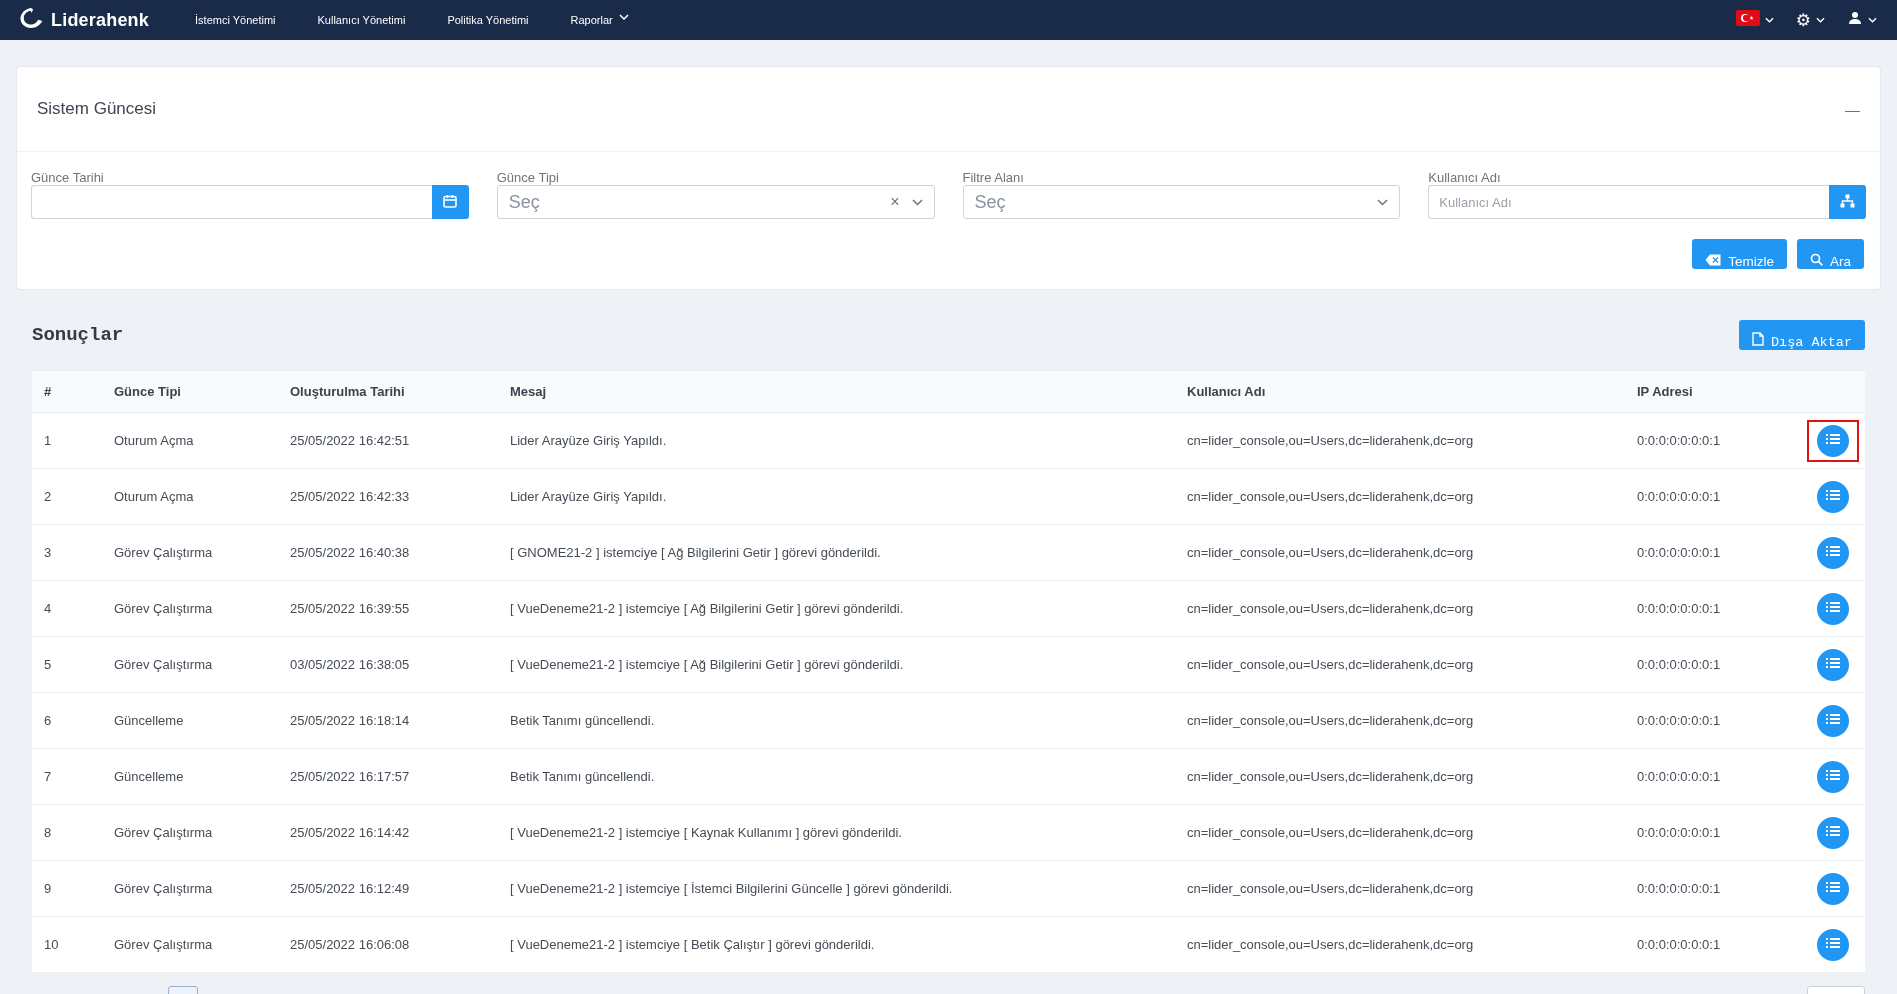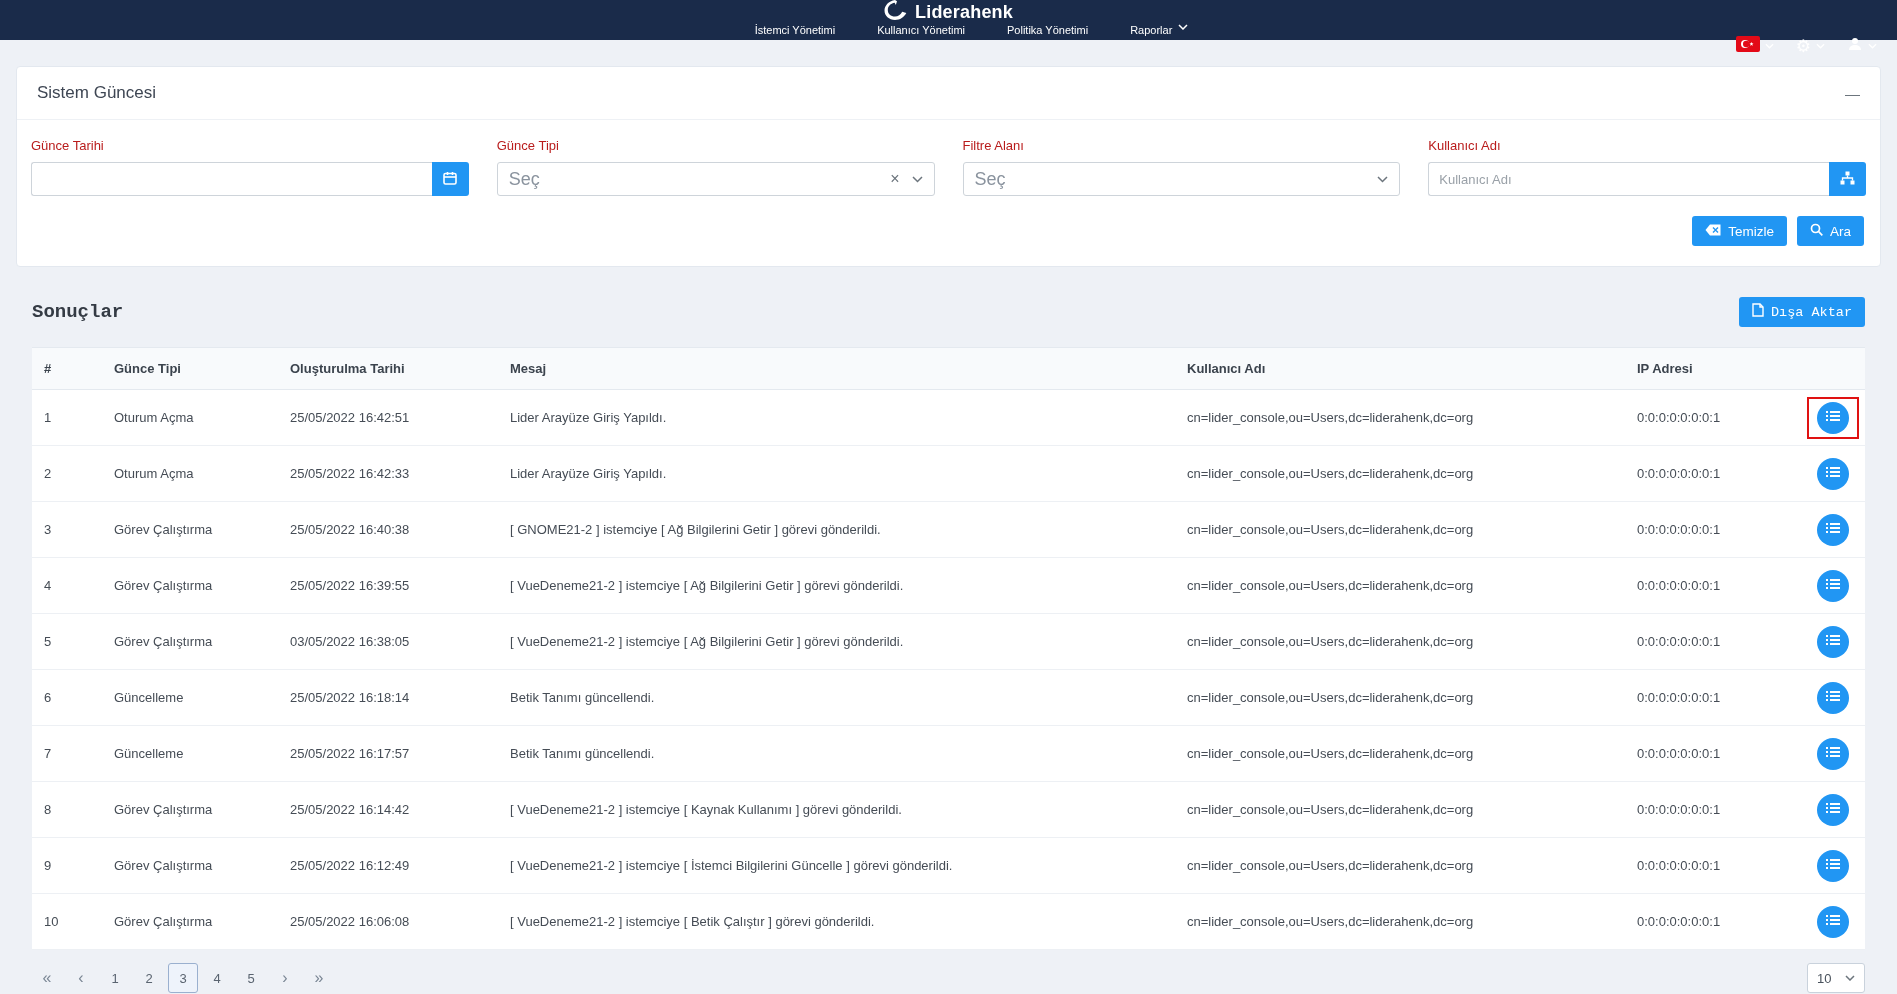--- a/index.html
+++ b/index.html
@@ -13,21 +13,20 @@
   button { font-family: inherit; }
 
   
   .navbar {
     height: 40px;
     background: #1a2b4a;
     display: flex;
     align-items: center;
     padding: 0 20px;
     color: #fff;
-    flex-direction: column;
   }
   .brand { display: flex; align-items: center; gap: 7px; cursor: pointer; }
   .brand-text { font-size: 18px; font-weight: 700; letter-spacing: .2px; }
   .nav-items { display: flex; gap: 42px; margin-left: 46px; }
   .nav-item {
     font-size: 11px; color: #ffffff; text-decoration: none;
     display: flex; align-items: flex-start; gap: 6px; cursor: pointer;
   }
   .nav-right { margin-left: auto; display: flex; align-items: center; gap: 22px; }
   .nav-icon-group { display: flex; align-items: center; gap: 5px; cursor: pointer; }
@@ -36,35 +35,35 @@
 
   
   .panel {
     margin: 26px 16px 0;
     background: #fff;
     border: 1px solid #e3e8ef;
     border-radius: 4px;
   }
   .panel-header {
     display: flex; justify-content: space-between; align-items: center;
-    padding: 16px 20px;
+    padding: 32px 20px;
     border-bottom: 1px solid #eef1f5;
   }
   .panel-title { font-size: 17px; color: #3e4653; font-weight: 400; }
   .collapse-btn {
     background: none; border: none; color: #6c757d;
     font-size: 15px; cursor: pointer; line-height: 1;
   }
   .filters {
     display: grid;
     grid-template-columns: repeat(4, 1fr);
     gap: 28px;
     padding: 18px 14px 6px;
   }
-  .field label { display: block; font-size: 13px; color: #b91c1c; margin-bottom: 9px; }
+  .field label { display: block; font-size: 13px; color: #737373; }
   .igroup { display: flex; }
   .igroup input {
     flex: 1; height: 34px;
     border: 1px solid #ced4da; border-right: none;
     border-radius: 3px 0 0 3px;
     padding: 0 10px; font-size: 13px; color: #495057; outline: none;
     font-family: inherit;
   }
   .igroup input::placeholder { color: #9aa1a8; }
   .addon-btn {
@@ -80,21 +79,21 @@
   .select .placeholder { color: #8a939e; font-size: 18px; flex: 1; }
   .sel-icons { display: flex; align-items: center; gap: 12px; color: #6c757d; }
   .clear-x { font-size: 16px; line-height: 1; color: #6c757d; cursor: pointer; }
   .filter-actions {
     display: flex; justify-content: flex-end; gap: 10px;
     padding: 14px 16px 20px;
   }
   .btn {
     background: #2196f3; color: #fff; border: none; border-radius: 3px;
     height: 30px; padding: 0 13px; font-size: 13.5px;
-    display: inline-flex; align-items: center; gap: 7px; cursor: pointer;
+    display: inline-flex; align-items: flex-end; gap: 7px; cursor: pointer;
   }
 
   
   .results { margin: 30px 32px 0; }
   .results-header {
     display: flex; justify-content: space-between; align-items: center;
     margin-bottom: 20px;
     font-family: Liberation Mono, monospace;
   }
   .results-title { font-size: 19px; font-weight: 700; color: #343b44; }

